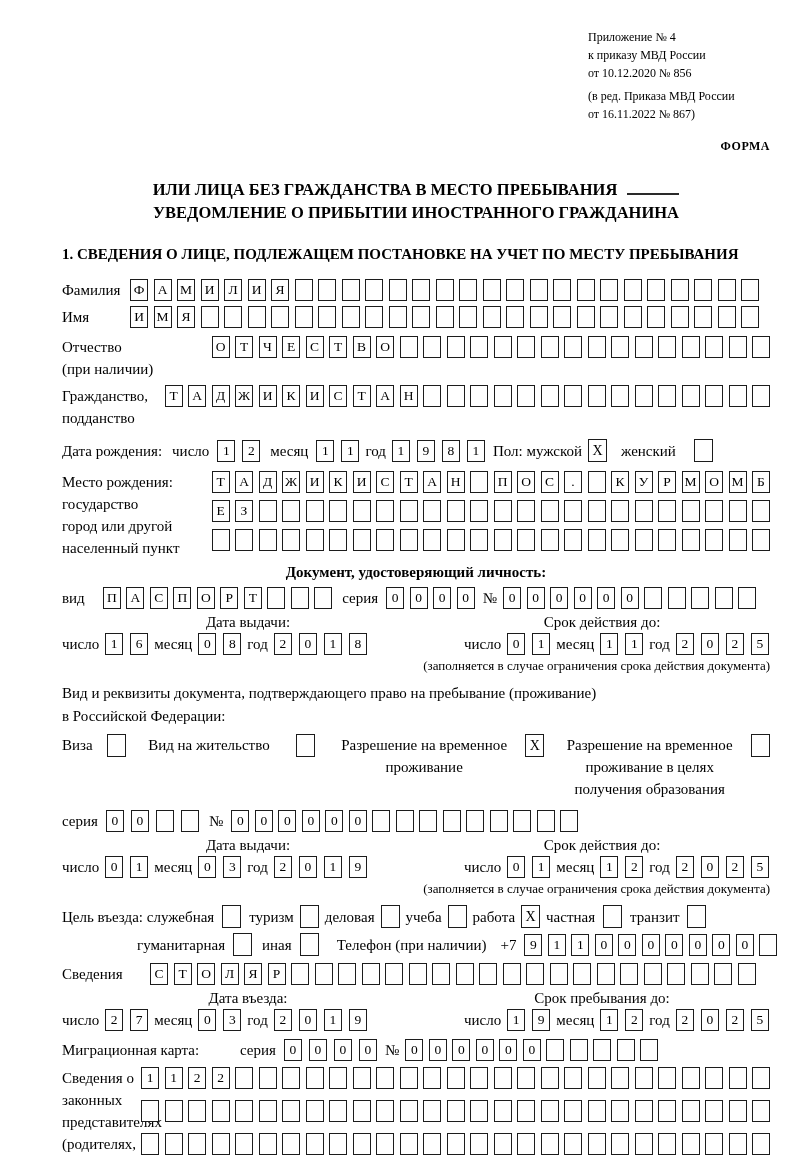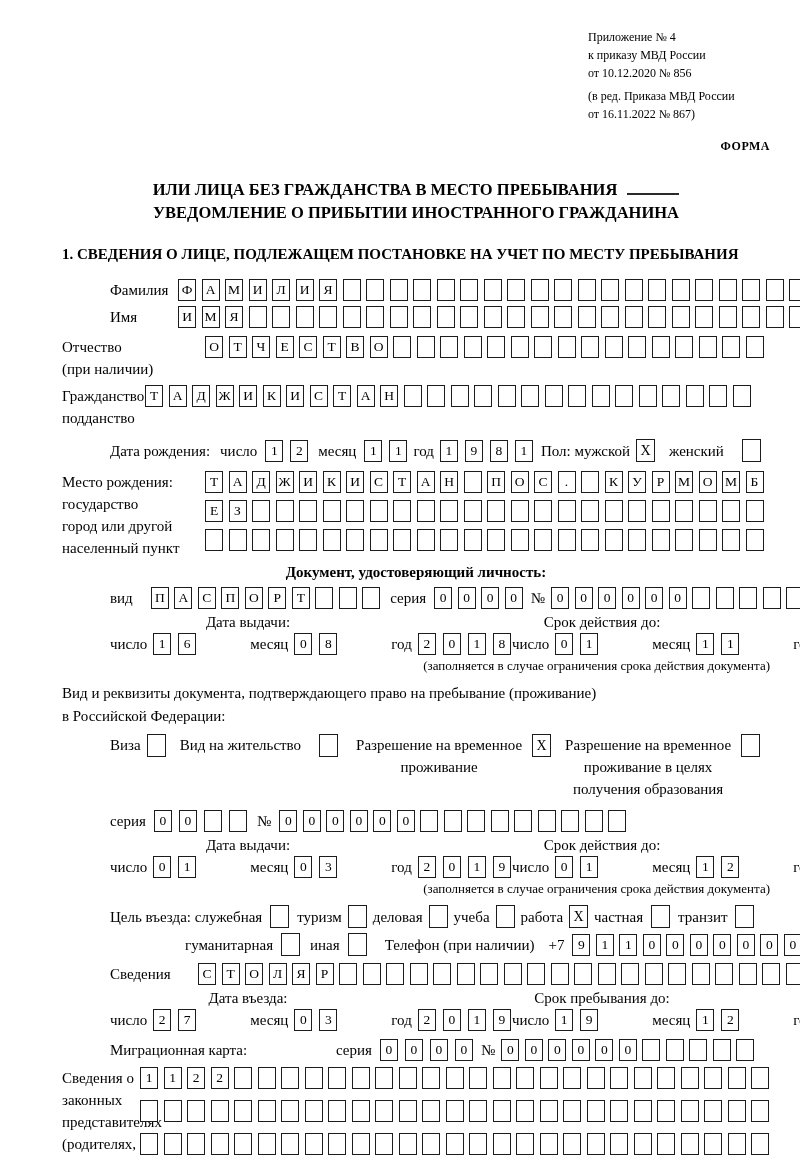--- a/index.html
+++ b/index.html
@@ -13,22 +13,22 @@
   .hdr-gap{margin-top:5px;}
   .forma{text-align:right;font-weight:bold;font-size:12px;margin-top:16px;letter-spacing:.5px;}
 
   
   .title{text-align:center;font-weight:bold;font-size:16.5px;line-height:23px;margin-top:24px;}
   .blank-line{display:inline-block;width:52px;border-bottom:2px solid #2a2a2a;margin-left:10px;vertical-align:baseline;}
   .sec-head{font-weight:bold;font-size:15px;margin-top:22px;margin-bottom:16px;}
 
   
   .frow{display:flex;align-items:center;margin-bottom:5px;}
-  .frow.top{align-items:flex-start;}
-  .lbl{line-height:22px;white-space:nowrap;margin-left:48px;}
+  .frow.top{align-items:flex-start;justify-content:space-between;}
+  .lbl{line-height:22px;white-space:nowrap;}
   .lblcol div{line-height:22px;}
   .cellcol{display:flex;flex-direction:column;gap:7px;}
   .cellcol.wide-gap{gap:11px;}
 
   .cells{display:inline-flex;gap:5.5px;flex:none;}
   .cells.dcells{gap:7px;}
   .cell{box-sizing:border-box;width:18px;height:22px;border:1.8px solid #1c1c1c;background:#fff;
         display:inline-flex;align-items:center;justify-content:center;
         font-size:13.5px;line-height:1;flex:none;}
   .cb{width:19px;height:23px;font-size:14px;}

